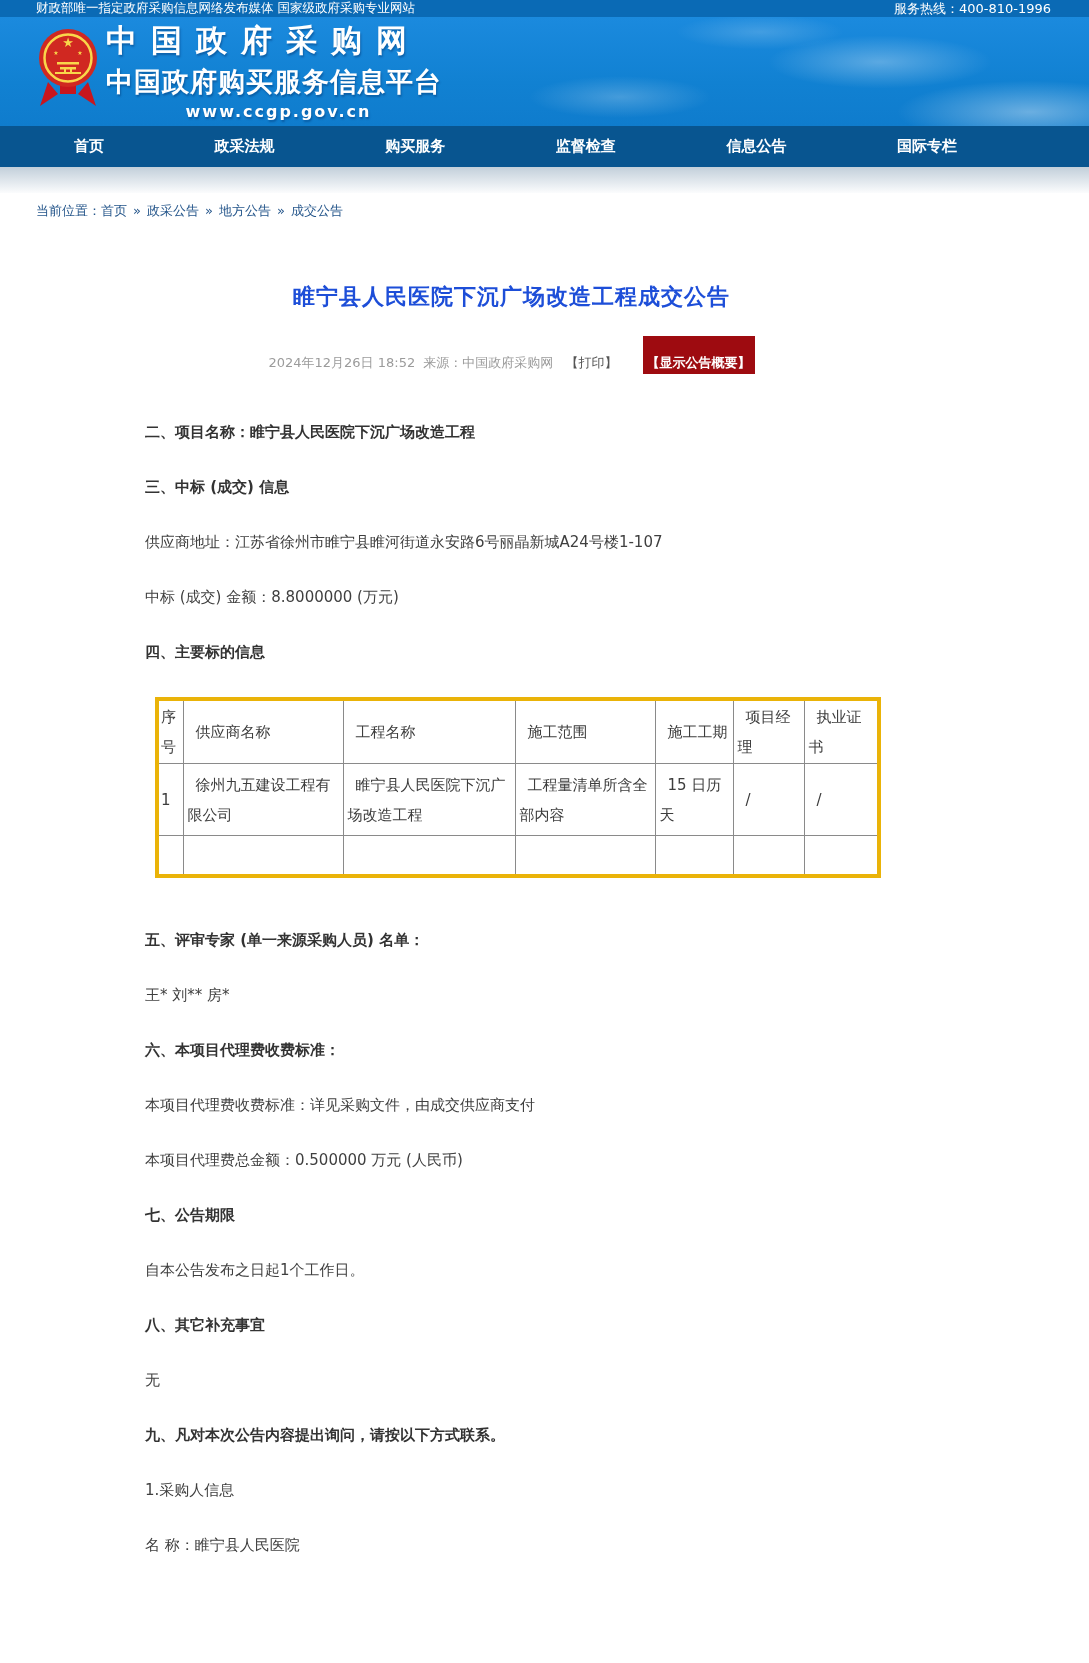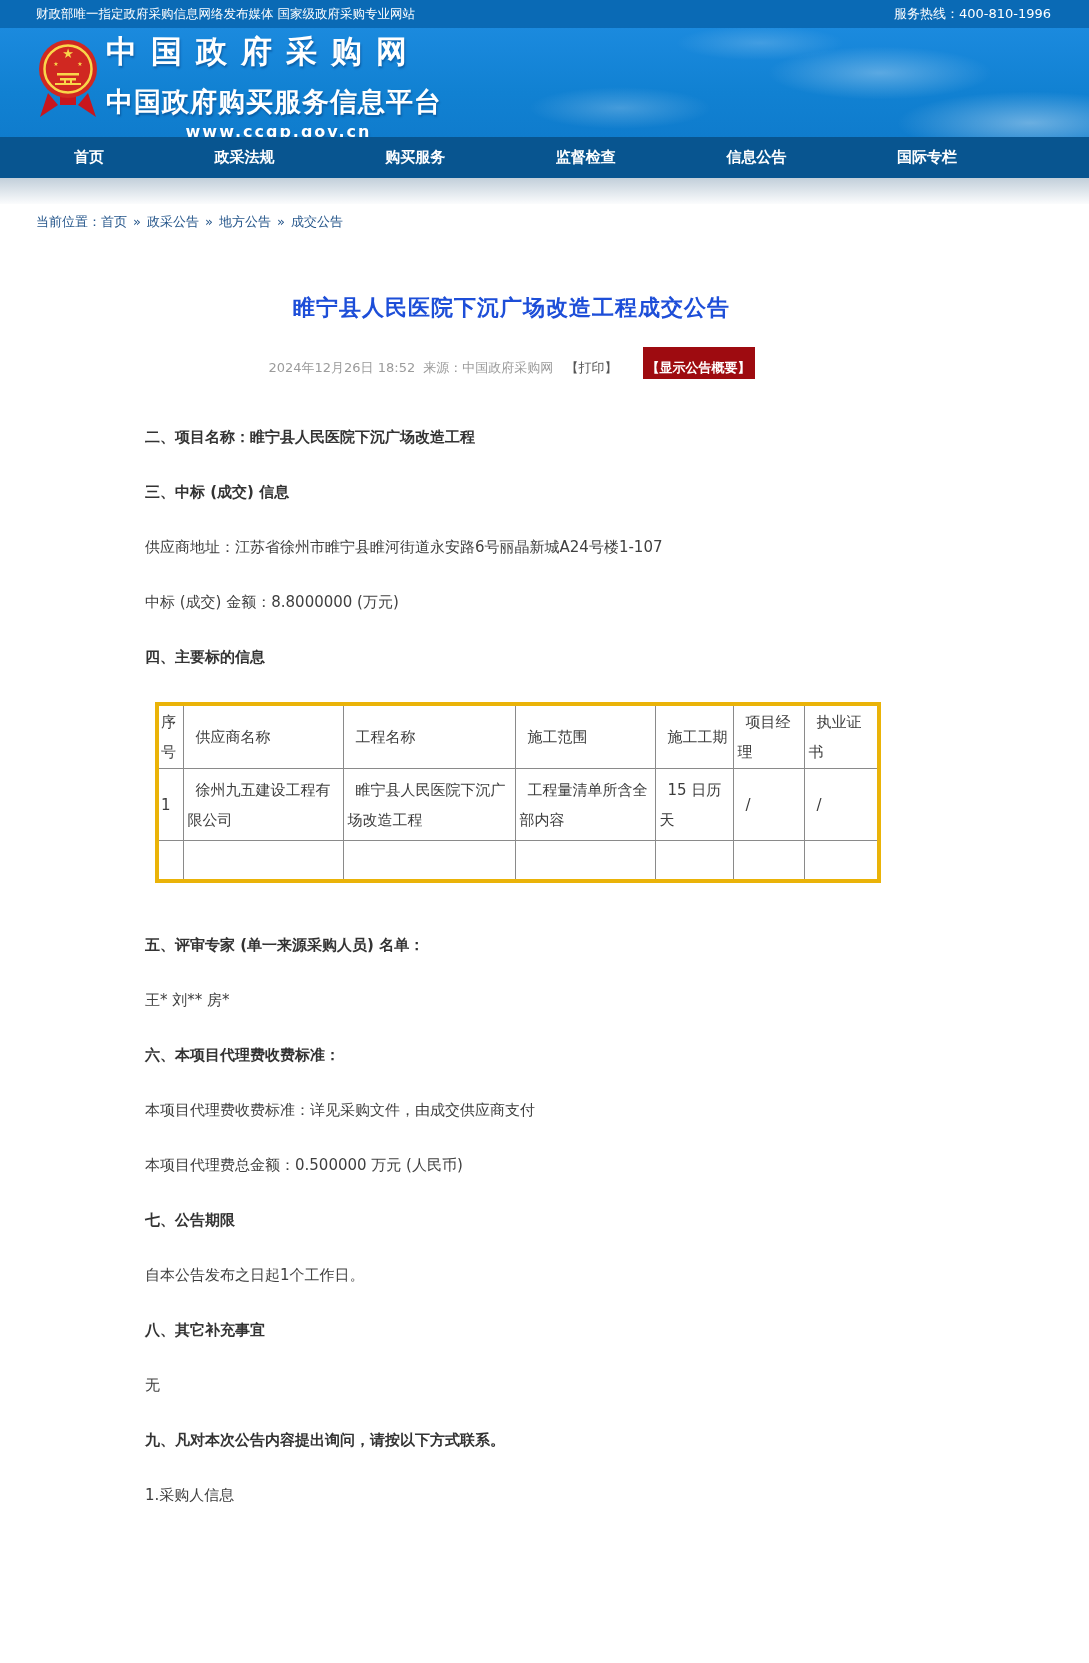--- a/index.html
+++ b/index.html
@@ -2,21 +2,21 @@
 <html><head>
 <meta charset="utf-8">
 <style>
   * { box-sizing: border-box; }
   html, body { margin: 0; padding: 0; background: #fff; }
   body { font-family: "DejaVu Sans", "Liberation Sans", sans-serif; }
   .page { width: 1089px; height: 1663px; overflow: hidden; background: #fff; position: relative; }
 
   
   .topbar {
-    height: 28px; background: #0a6ab5; color: #fff;
+    height: 17px; background: #0a6ab5; color: #fff;
     display: flex; align-items: center; justify-content: space-between;
     padding: 0 38px 0 36px; font-size: 12.5px;
   }
   .topbar .hotline { font-size: 13px; }
 
   
   .banner {
     height: 109px; position: relative; overflow: hidden;
     background:
       radial-gradient(ellipse 130px 30px at 620px 80px, rgba(255,255,255,.22), rgba(255,255,255,0) 70%),
@@ -24,21 +24,21 @@
       radial-gradient(ellipse 190px 45px at 1030px 95px, rgba(255,255,255,.38), rgba(255,255,255,0) 70%),
       radial-gradient(ellipse 120px 25px at 760px 15px, rgba(255,255,255,.18), rgba(255,255,255,0) 70%),
       linear-gradient(#1b8ade 0%, #1181d2 60%, #0f7ccd 100%);
   }
   .emblem { position: absolute; left: 38px; top: 7px; cursor: pointer; }
   .banner-text {
     position: absolute; left: 106px; top: 3px; color: #fff;
     text-shadow: 1px 2px 2px rgba(0,50,110,.45); width: 345px;
   }
   .banner-text .line1 { font-size: 31px; font-weight: bold; letter-spacing: 14px; white-space: nowrap; }
-  .banner-text .line2 { font-size: 27px; font-weight: bold; letter-spacing: 1px; margin-top: 11px; white-space: nowrap; }
+  .banner-text .line2 { font-size: 27px; font-weight: bold; letter-spacing: 1px; margin-top: 2px; white-space: nowrap; }
   .banner-text .line3 { font-size: 16px; font-weight: bold; letter-spacing: 2px; text-align: center; margin-top: 2px; }
 
   
   .nav {
     height: 41px; background: #085590;
     display: flex; align-items: center; justify-content: space-between;
     padding: 0 132px 0 74px;
   }
   .nav a { color: #fff; font-size: 15px; font-weight: bold; text-decoration: none; }
 
@@ -54,21 +54,21 @@
   .article-title {
     text-align: center; font-size: 22px; font-weight: bold;
     color: #1d4ed8; margin-top: 62px; letter-spacing: 1px;
   }
   .article-meta { text-align: center; margin-top: 24px; font-size: 13px; color: #9b9b9b; }
   .article-meta .dt { margin-right: 4px; margin-top: 8px; }
   .article-meta .src-label, .article-meta .src-name { color: #9b9b9b; }
   .print-btn { color: #555; margin-left: 8px; cursor: pointer; }
   .summary-btn {
     display: inline-block; background: #9e0b10; color: #fff; font-weight: bold;
-    font-size: 13px; padding: 12px 4px 2px 4px; margin-left: 21px; cursor: pointer;
+    font-size: 13px; padding: 18px 4px 2px 4px; margin-left: 21px; cursor: pointer;
   }
   .article-body { margin-top: 48px; }
   .article-body p { font-size: 15px; color: #3f3f3f; margin: 0 0 34px 0; line-height: 21px; }
   .article-body p b { color: #333; }
 
   
   table.bid-table {
     border-collapse: collapse; table-layout: fixed; width: 722px;
     margin: 6px 0 52px 10px; border: 4px solid #eab308;
   }
@@ -205,17 +205,18 @@
           <p>王* 刘** 房*</p>
           <p><b>六、本项目代理费收费标准：</b></p>
           <p>本项目代理费收费标准：详见采购文件，由成交供应商支付</p>
           <p>本项目代理费总金额：0.500000 万元 (人民币)</p>
           <p><b>七、公告期限</b></p>
           <p>自本公告发布之日起1个工作日。</p>
           <p><b>八、其它补充事宜</b></p>
           <p>无</p>
           <p><b>九、凡对本次公告内容提出询问，请按以下方式联系。</b></p>
           <p>1.采购人信息</p>
+          <p>名 称：睢宁县人民医院</p>
         </div>
     </div>
   </div>
 
 </div>
 
 </body></html>

